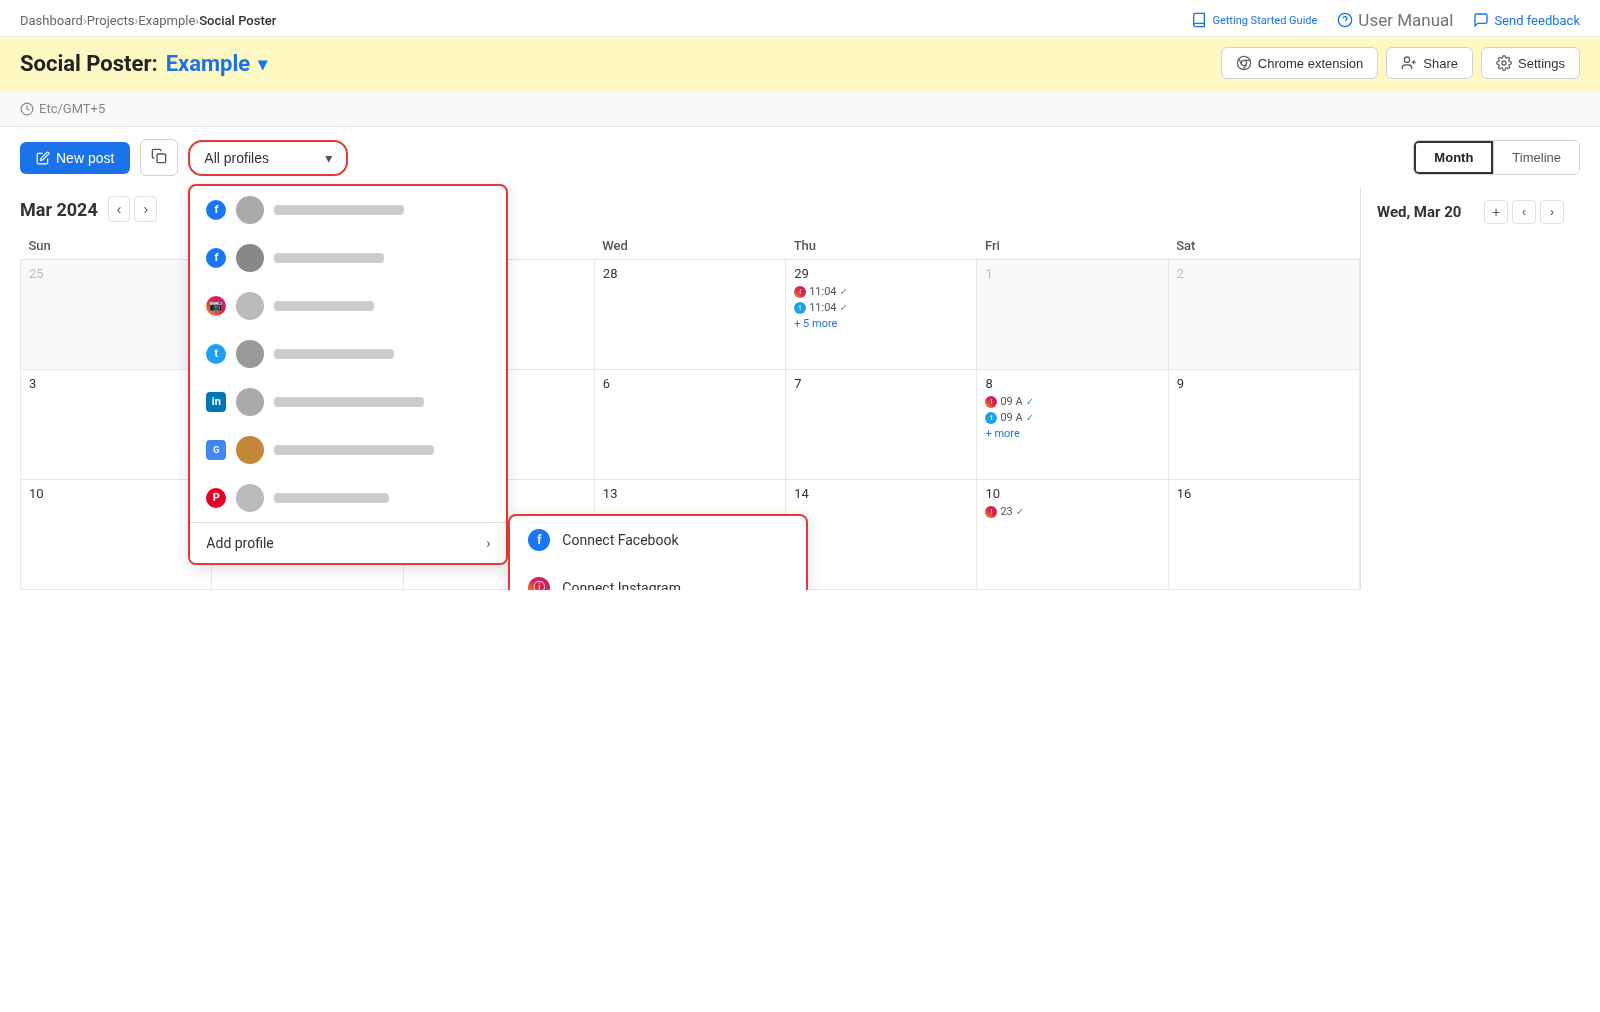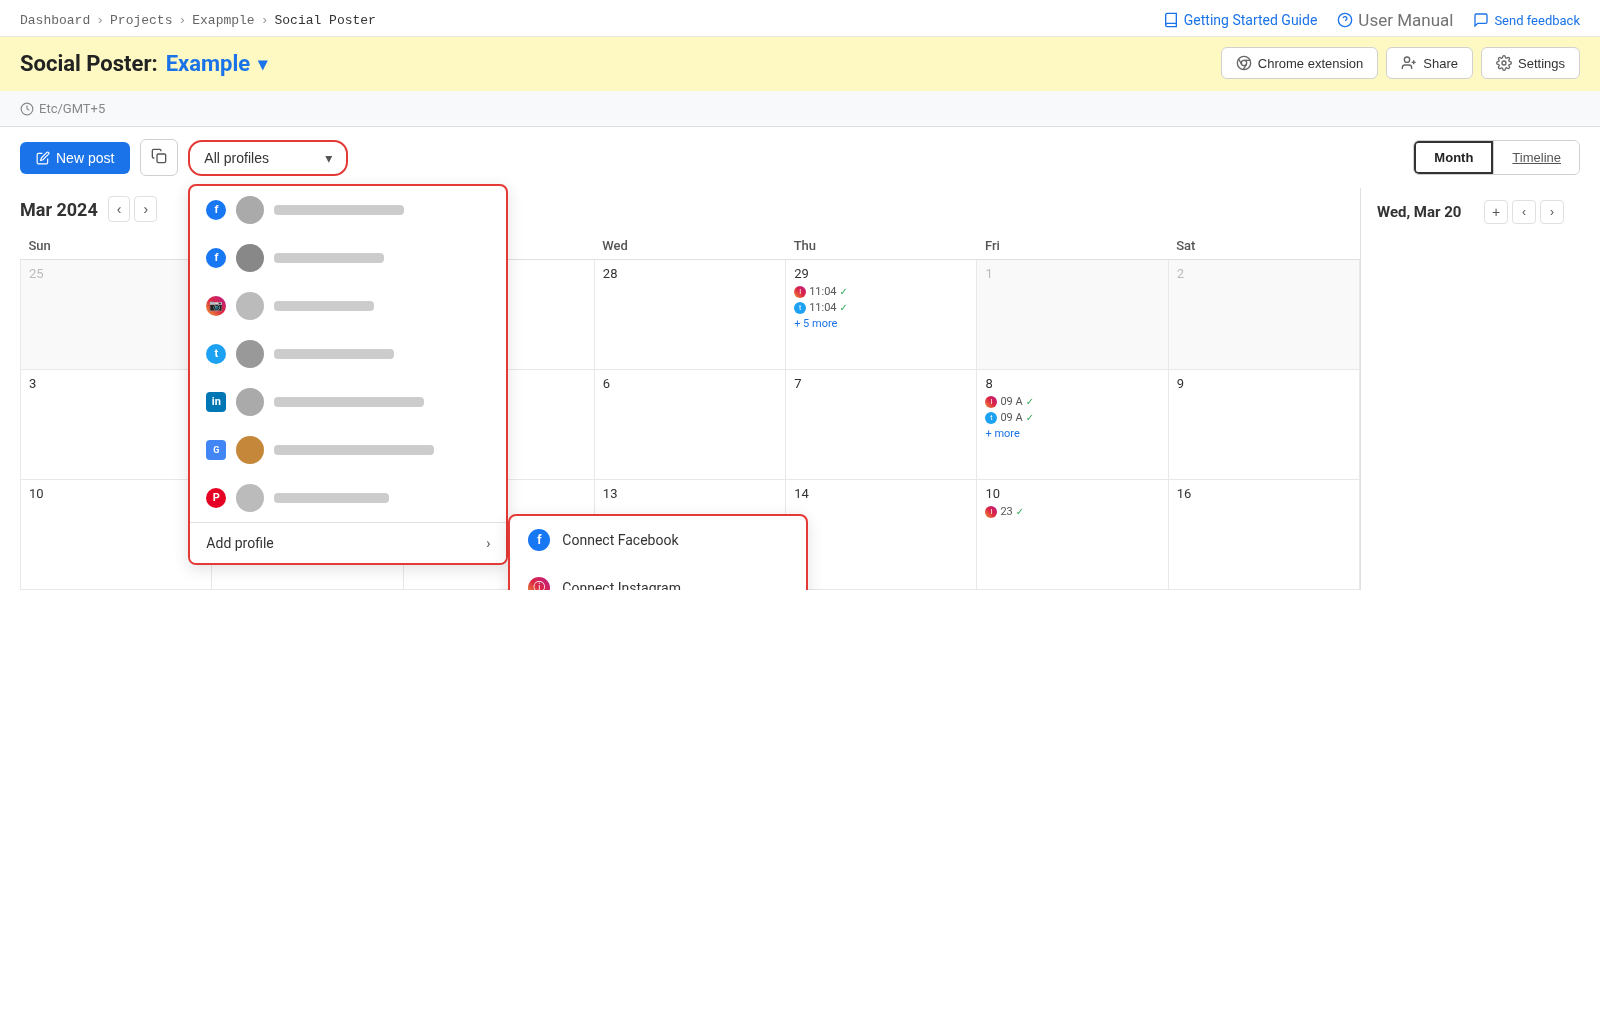--- a/index.html
+++ b/index.html
@@ -2,31 +2,31 @@
 <html><head>
   <meta charset="utf-8">
   <style>
     * { box-sizing: border-box; margin: 0; padding: 0; }
     body { font-family: -apple-system, BlinkMacSystemFont, 'Segoe UI', Roboto, sans-serif; font-size: 14px; color: #333; background: #fff; }
   </style>
 </head>
 <body>
 
 <div style="display:flex;align-items:center;justify-content:space-between;padding:10px 20px 6px;border-bottom:1px solid #e8e8e8;background:#fff;">
-  <div style="display:flex;align-items:center;gap:6px;font-size:13px;color:#666;font-family:Liberation Mono, monospace;">
+  <div style="display:flex;align-items:center;font-size:13px;color:#666;">
     <span style="cursor:pointer;color:#666;">Dashboard</span>
     <span style="color:#999;">›</span>
     <span style="cursor:pointer;color:#666;">Projects</span>
     <span style="color:#999;">›</span>
     <span style="cursor:pointer;color:#666;">Exapmple</span>
     <span style="color:#999;">›</span>
     <span style="color:#333;font-weight:500;">Social Poster</span>
   </div>
   <div style="display:flex;align-items:center;gap:20px;">
-    <a style="display:flex;align-items:center;gap:5px;color:#1a73e8;font-size:14px;text-decoration:none;cursor:pointer;">
+    <a style="display:flex;align-items:center;gap:5px;color:#1a73e8;font-size:11px;text-decoration:none;cursor:pointer;">
       <svg width="16" height="16" viewBox="0 0 24 24" fill="none" stroke="#1a73e8" stroke-width="2">
           <path d="M4 19.5A2.5 2.5 0 0 1 6.5 17H20"></path>
           <path d="M6.5 2H20v20H6.5A2.5 2.5 0 0 1 4 19.5v-15A2.5 2.5 0 0 1 6.5 2z"></path>
         </svg>
       <span>Getting Started Guide</span>
     </a>
     <a style="display:flex;align-items:center;gap:5px;color:#737373;font-size:17px;text-decoration:none;cursor:pointer;">
       <svg width="16" height="16" viewBox="0 0 24 24" fill="none" stroke="#1a73e8" stroke-width="2">
           <circle cx="12" cy="12" r="10"></circle>
           <path d="M9.09 9a3 3 0 0 1 5.83 1c0 2-3 3-3 3"></path>
@@ -179,21 +179,21 @@
         <div style="display:flex;align-items:center;gap:12px;padding:13px 18px;cursor:pointer;font-size:14px;color:#333;">
           <div style="width:22px;height:22px;border-radius:50%;background:#e60023;display:flex;align-items:center;justify-content:center;font-size:12px;font-weight:700;color:#fff;flex-shrink:0;">P</div>
           <span>Connect Pinterest</span>
         </div>
       </div>
     </div>
   </div>
 
   <div style="display:flex;border:1px solid #d0d0d0;border-radius:6px;overflow:hidden;">
     <button style="padding:7px 18px;background:#fff;font-size:13px;cursor:pointer;color:#222;font-weight:700;border:2px solid #333;border-radius:4px 0 0 4px;">Month</button>
-    <button style="padding:7px 18px;background:#fff;font-size:13px;cursor:pointer;color:#555;border:none;border-left:1px solid #d0d0d0;text-decoration:underline;">Timeline</button>
+    <button style="padding:7px 18px;background:#fff;font-size:13px;cursor:pointer;color:#555;border:none;border-left:1px solid #d0d0d0;">Timeline</button>
   </div>
 </div>
 
 <div style="display:flex;padding:0 20px;gap:0;">
 
   <div style="flex:1;">
     <div style="display:flex;align-items:center;padding:8px 0 10px;">
       <span style="font-size:18px;font-weight:700;margin-right:10px;">Mar 2024</span>
       <div style="display:flex;gap:4px;">
         <button style="padding:4px 8px;border:1px solid #e0e0e0;border-radius:4px;background:#fff;cursor:pointer;color:#555;font-size:14px;">‹</button>

